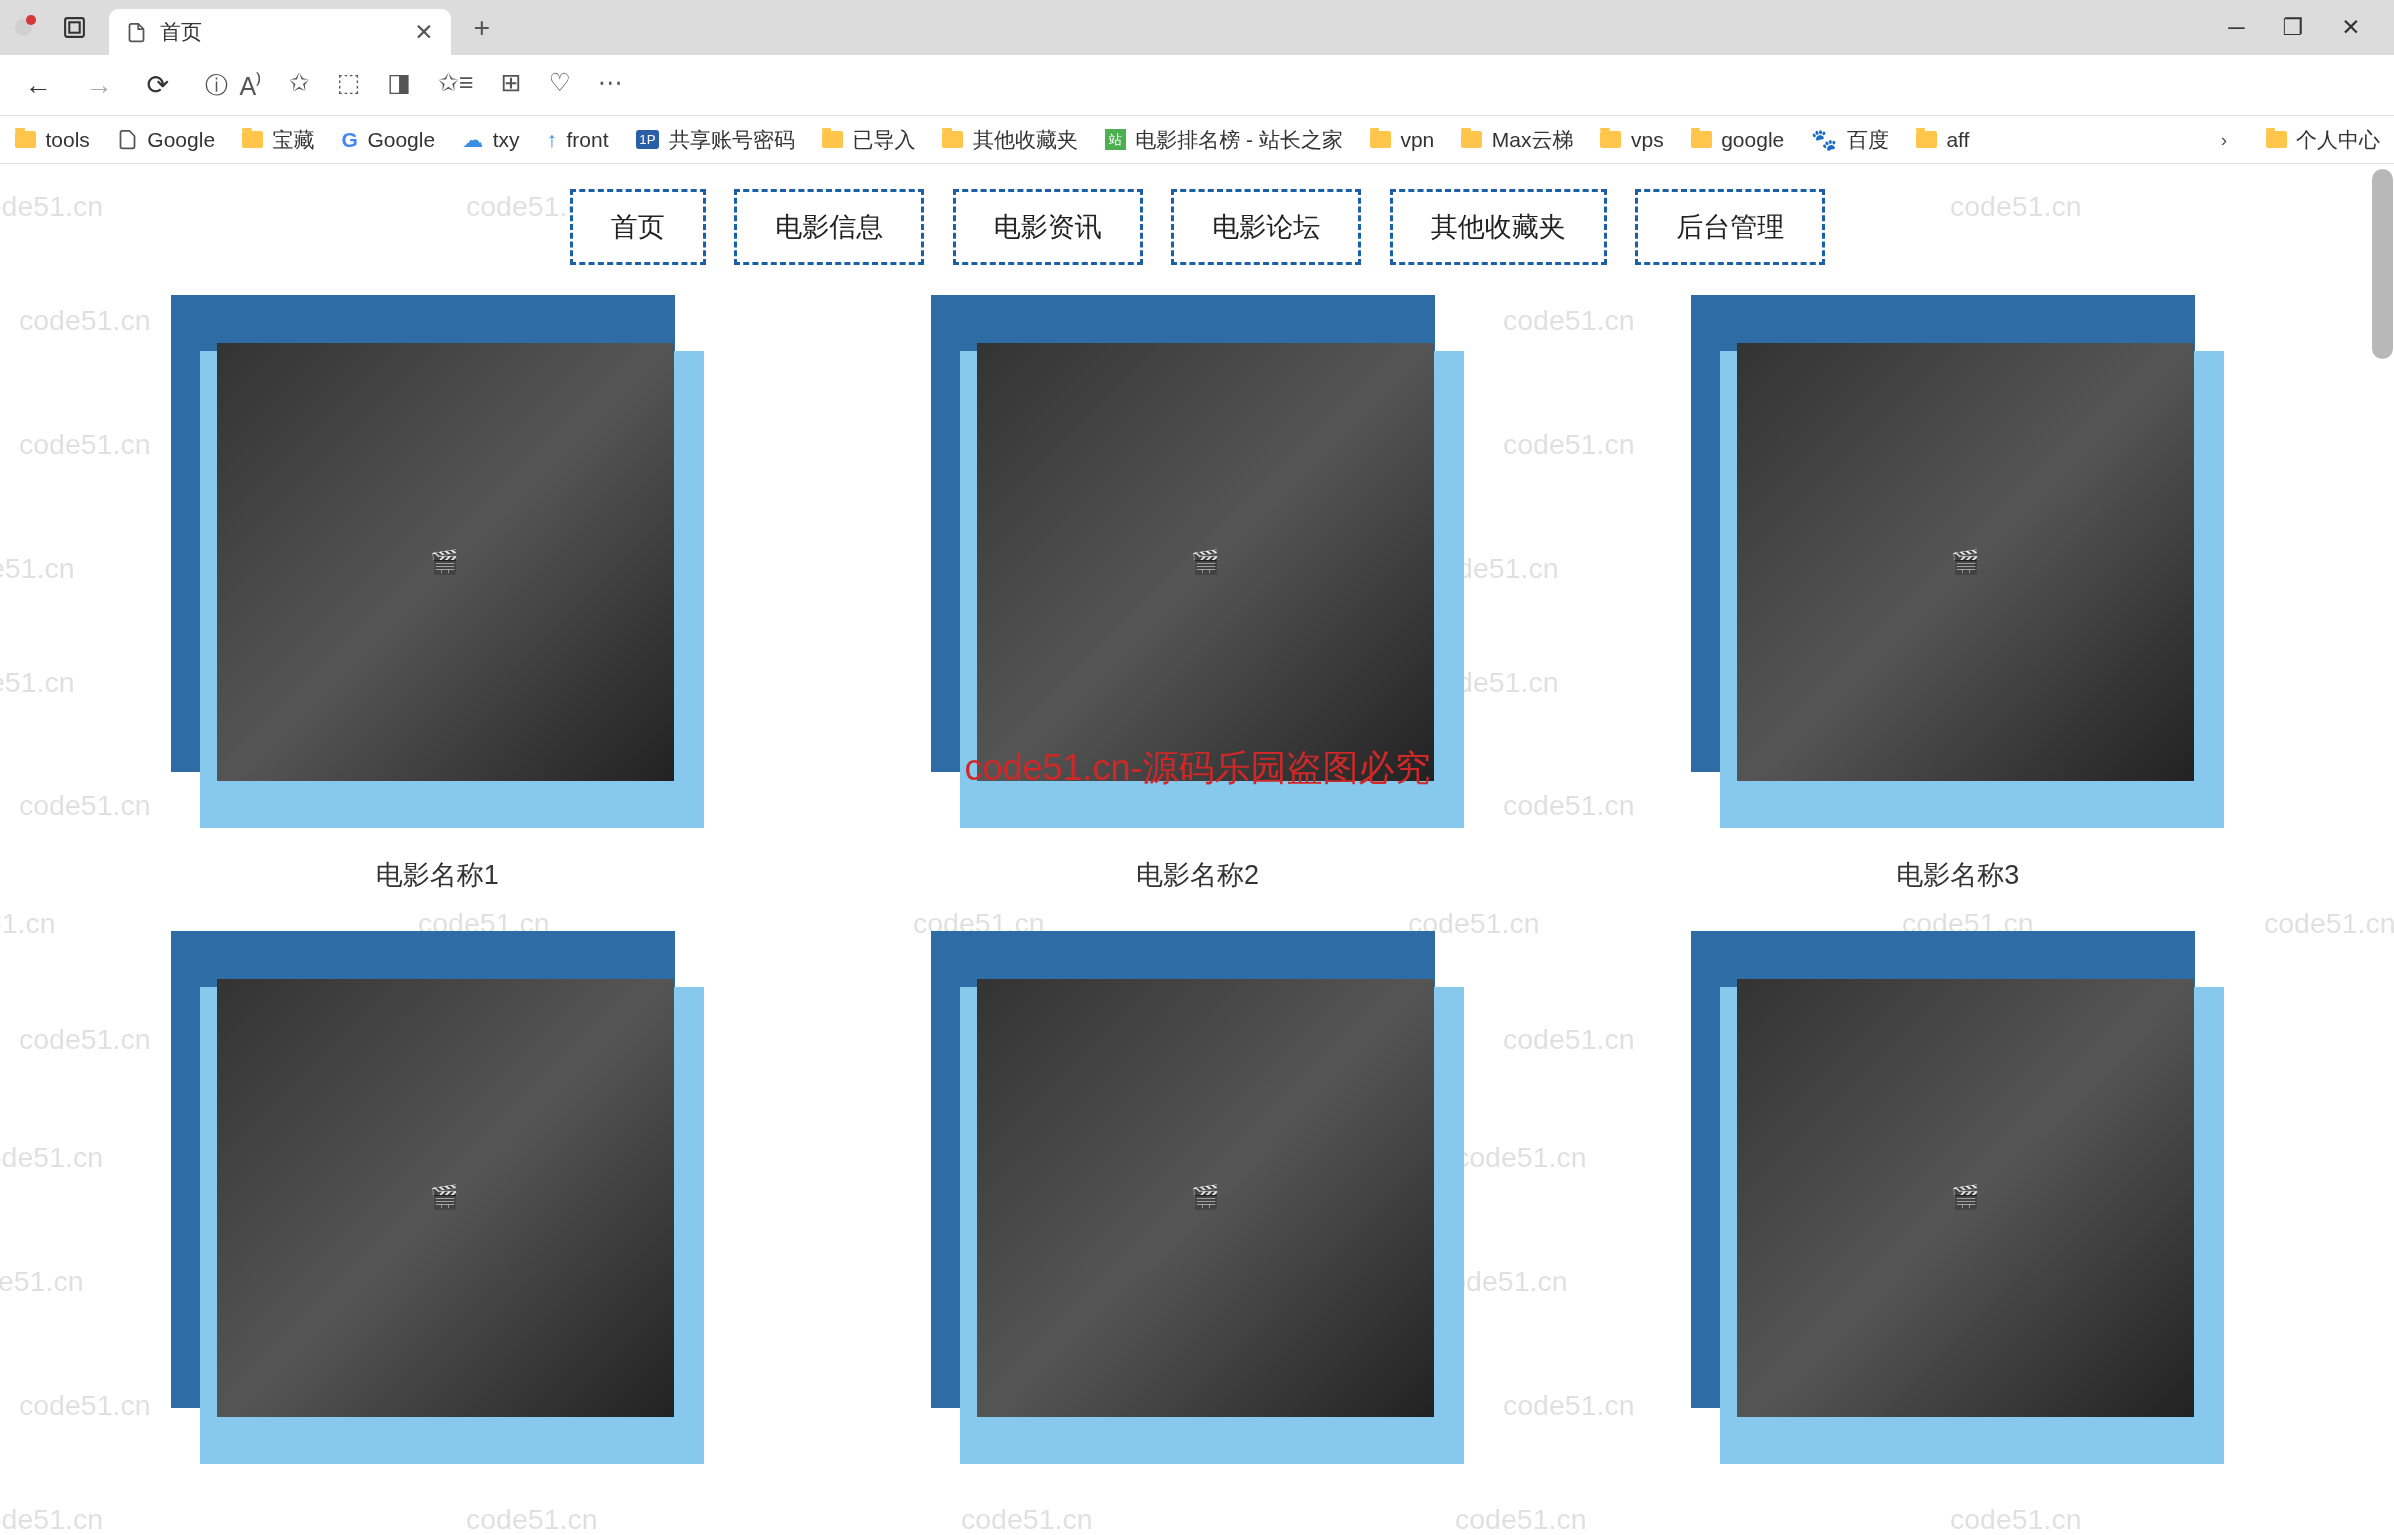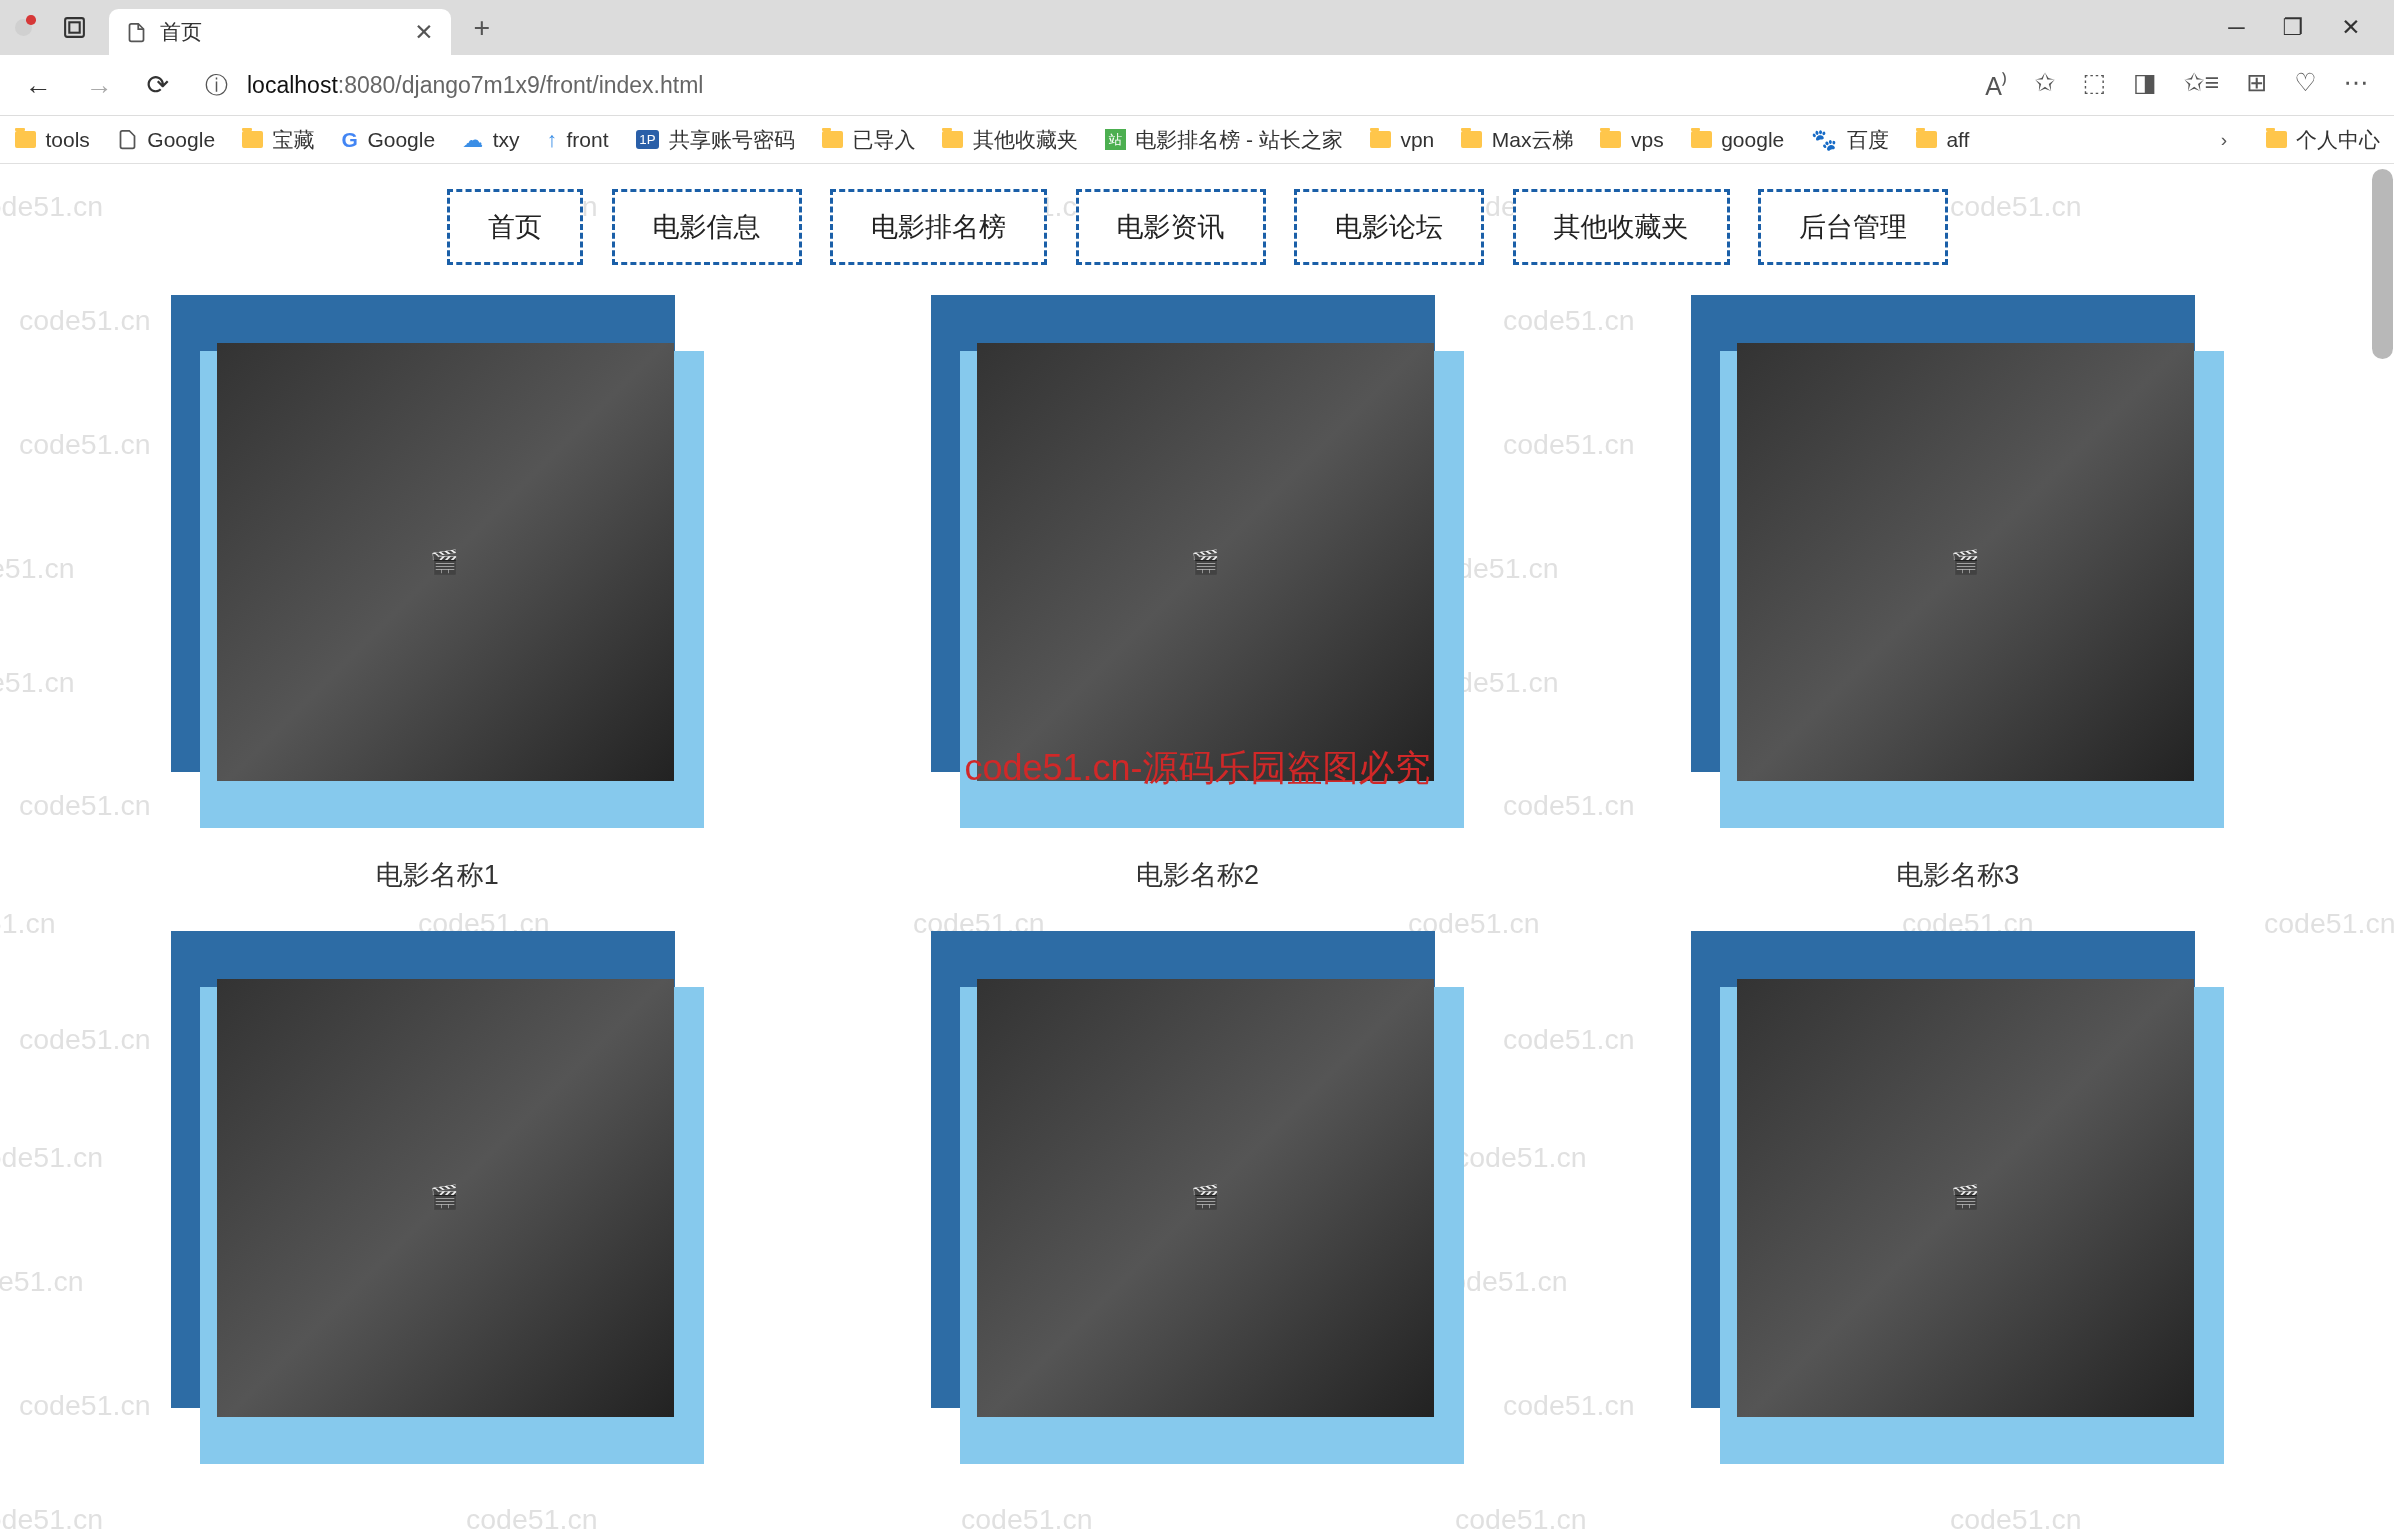--- a/index.html
+++ b/index.html
@@ -236,23 +236,20 @@
       <span class="win-btn">❐</span>
       <span class="win-btn">✕</span>
     </div>
   </div>
 
   <div class="address-bar">
     <span class="nav-btn">←</span>
     <span class="nav-btn" style="color:#aaa">→</span>
     <span class="nav-btn">⟳</span>
     <span class="site-info">ⓘ</span>
-    <div class="url-input">
-      <span class="url-host">localhost</span><span>:8080/django7m1x9/front/index.html</span>
-    </div>
     <div class="addr-icons">
       <span class="addr-icon">A⁾</span>
       <span class="addr-icon">✩</span>
       <span class="addr-icon">⬚</span>
       <span class="addr-icon">◨</span>
       <span class="addr-icon">✩≡</span>
       <span class="addr-icon">⊞</span>
       <span class="addr-icon">♡</span>
       <span class="addr-icon">⋯</span>
     </div>
@@ -331,21 +328,20 @@
         <span>个人中心</span>
       </div>
   </div>
 </div>
 
 <div class="page-content">
 
   <div class="nav-menu">
     <div class="nav-item">首页</div>
     <div class="nav-item">电影信息</div>
-    <div class="nav-item">电影排名榜</div>
     <div class="nav-item">电影资讯</div>
     <div class="nav-item">电影论坛</div>
     <div class="nav-item">其他收藏夹</div>
     <div class="nav-item">后台管理</div>
   </div>
 
   <div class="movie-grid">
     <div class="movie-card">
       <div class="poster-wrap">
         <div class="poster-bg"></div>

